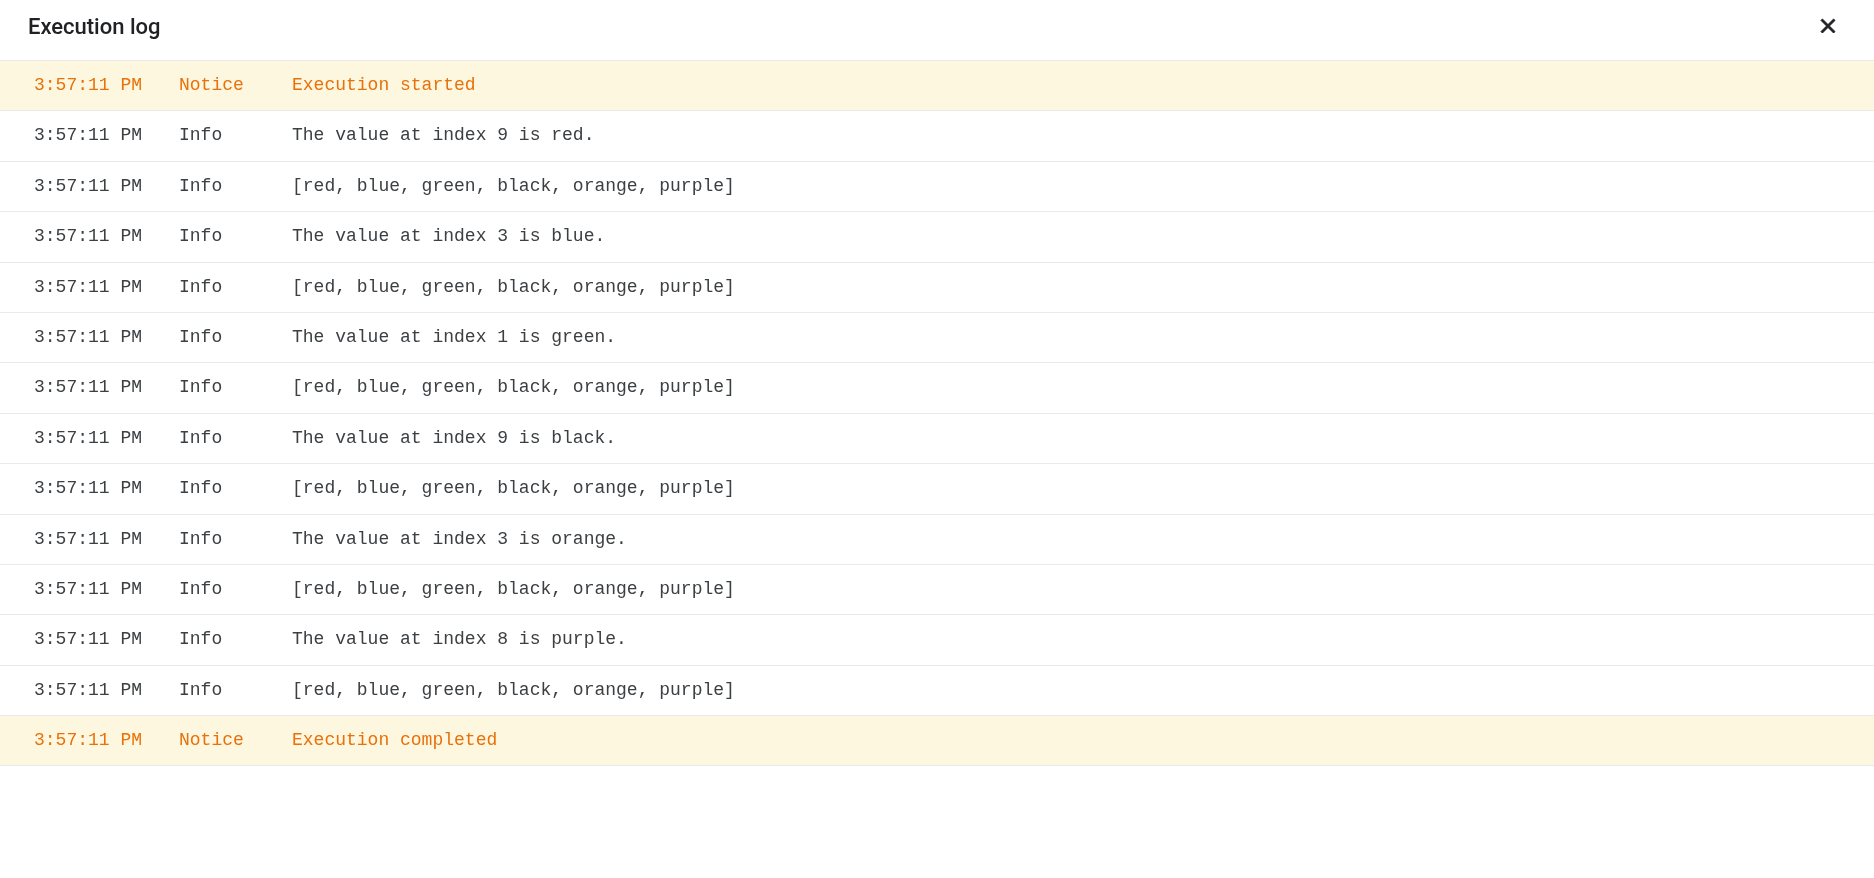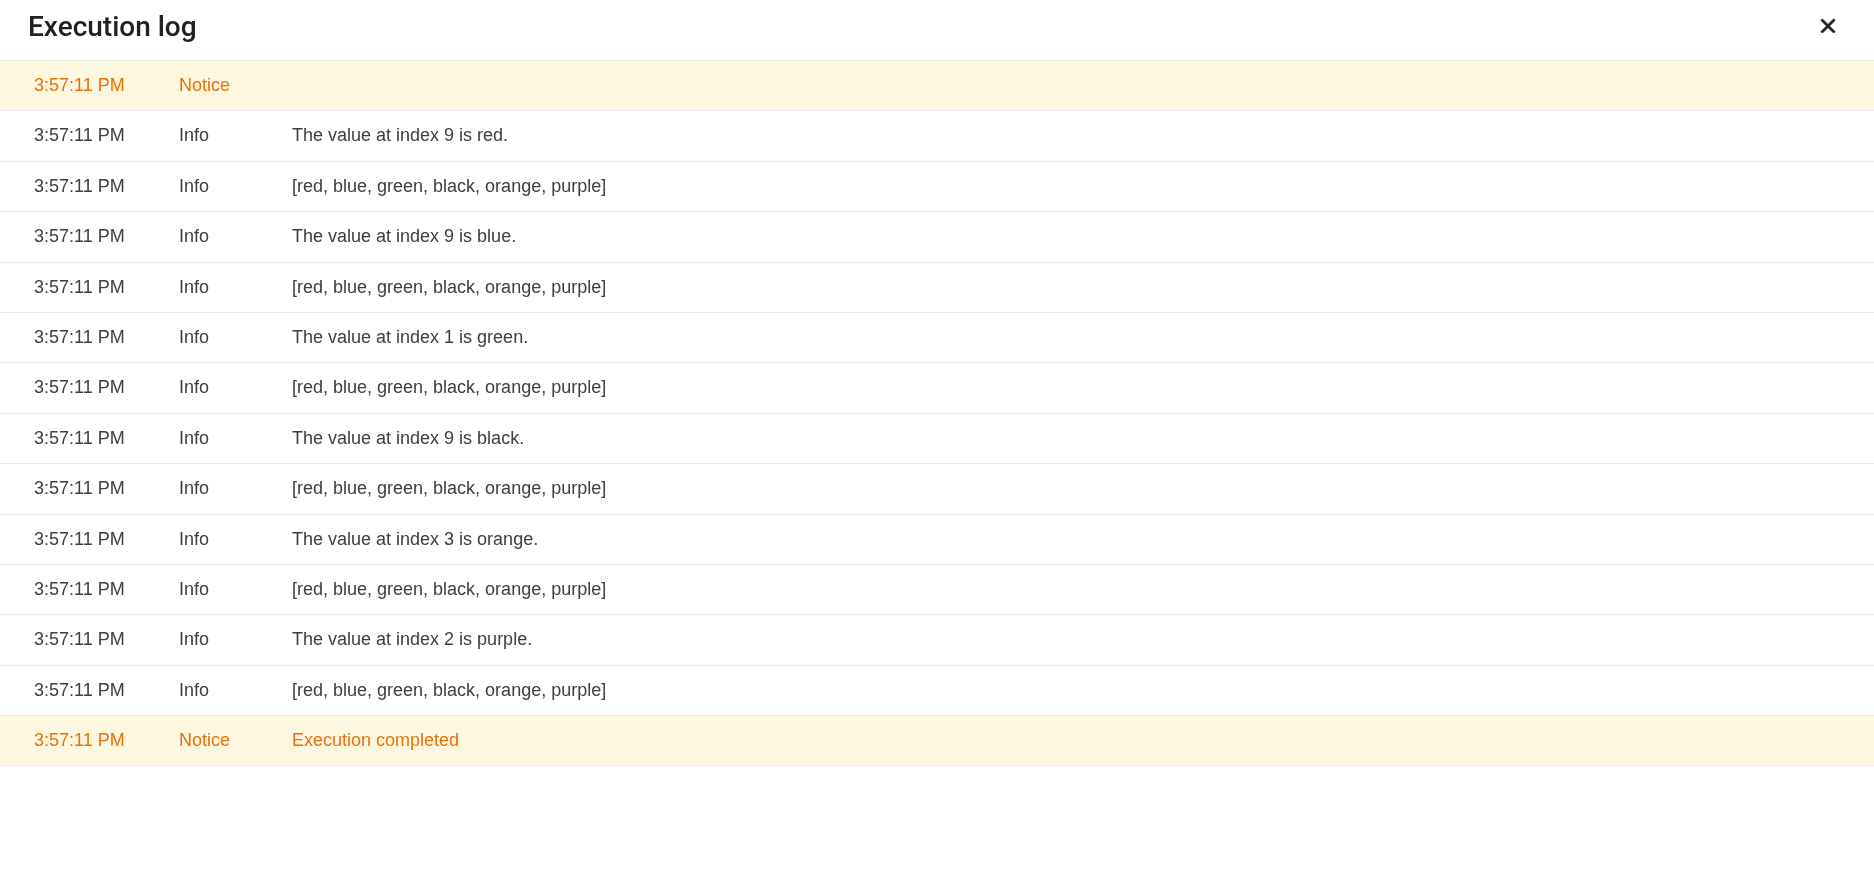--- a/index.html
+++ b/index.html
@@ -17,21 +17,21 @@
 
     .header {
       display: flex;
       justify-content: space-between;
       align-items: center;
       padding: 8px 28px 16px 28px;
       border-bottom: 1px solid #e8eaed;
     }
 
     .header-title {
-      font-size: 28px;
+      font-size: 22px;
       font-weight: 500;
       color: #202124;
     }
 
     .close-button {
       background: none;
       border: none;
       cursor: pointer;
       padding: 6px;
       display: flex;
@@ -50,21 +50,21 @@
     .log-entries {
       display: flex;
       flex-direction: column;
     }
 
     .log-row {
       display: flex;
       align-items: center;
       padding: 13px 34px;
       border-bottom: 1px solid #e8eaed;
-      font-family: Liberation Sans, sans-serif;
+      font-family: Liberation Mono, monospace;
       font-size: 18px;
       line-height: 1.3;
       color: #3c4043;
     }
 
     .log-row.notice {
       background: #fef7e0;
       color: #e8710a;
     }
 
@@ -92,35 +92,36 @@
       <path d="M19 6.41L17.59 5 12 10.59 6.41 5 5 6.41 10.59 12 5 17.59 6.41 19 12 13.41 17.59 19 19 17.59 13.41 12z"></path>
     </svg>
   </button>
 </div>
 
 <div class="log-entries" id="log-entries">
 
 <div class="log-row notice">
       <span class="log-time">3:57:11 PM</span>
       <span class="log-level">Notice</span>
+      <span class="log-message">Execution started</span>
     </div>
     <div class="log-row">
       <span class="log-time">3:57:11 PM</span>
       <span class="log-level">Info</span>
       <span class="log-message">The value at index 9 is red.</span>
     </div>
     <div class="log-row">
       <span class="log-time">3:57:11 PM</span>
       <span class="log-level">Info</span>
       <span class="log-message">[red, blue, green, black, orange, purple]</span>
     </div>
     <div class="log-row">
       <span class="log-time">3:57:11 PM</span>
       <span class="log-level">Info</span>
-      <span class="log-message">The value at index 9 is blue.</span>
+      <span class="log-message">The value at index 3 is blue.</span>
     </div>
     <div class="log-row">
       <span class="log-time">3:57:11 PM</span>
       <span class="log-level">Info</span>
       <span class="log-message">[red, blue, green, black, orange, purple]</span>
     </div>
     <div class="log-row">
       <span class="log-time">3:57:11 PM</span>
       <span class="log-level">Info</span>
       <span class="log-message">The value at index 1 is green.</span>
@@ -146,21 +147,21 @@
       <span class="log-message">The value at index 3 is orange.</span>
     </div>
     <div class="log-row">
       <span class="log-time">3:57:11 PM</span>
       <span class="log-level">Info</span>
       <span class="log-message">[red, blue, green, black, orange, purple]</span>
     </div>
     <div class="log-row">
       <span class="log-time">3:57:11 PM</span>
       <span class="log-level">Info</span>
-      <span class="log-message">The value at index 2 is purple.</span>
+      <span class="log-message">The value at index 8 is purple.</span>
     </div>
     <div class="log-row">
       <span class="log-time">3:57:11 PM</span>
       <span class="log-level">Info</span>
       <span class="log-message">[red, blue, green, black, orange, purple]</span>
     </div>
     <div class="log-row notice">
       <span class="log-time">3:57:11 PM</span>
       <span class="log-level">Notice</span>
       <span class="log-message">Execution completed</span>

